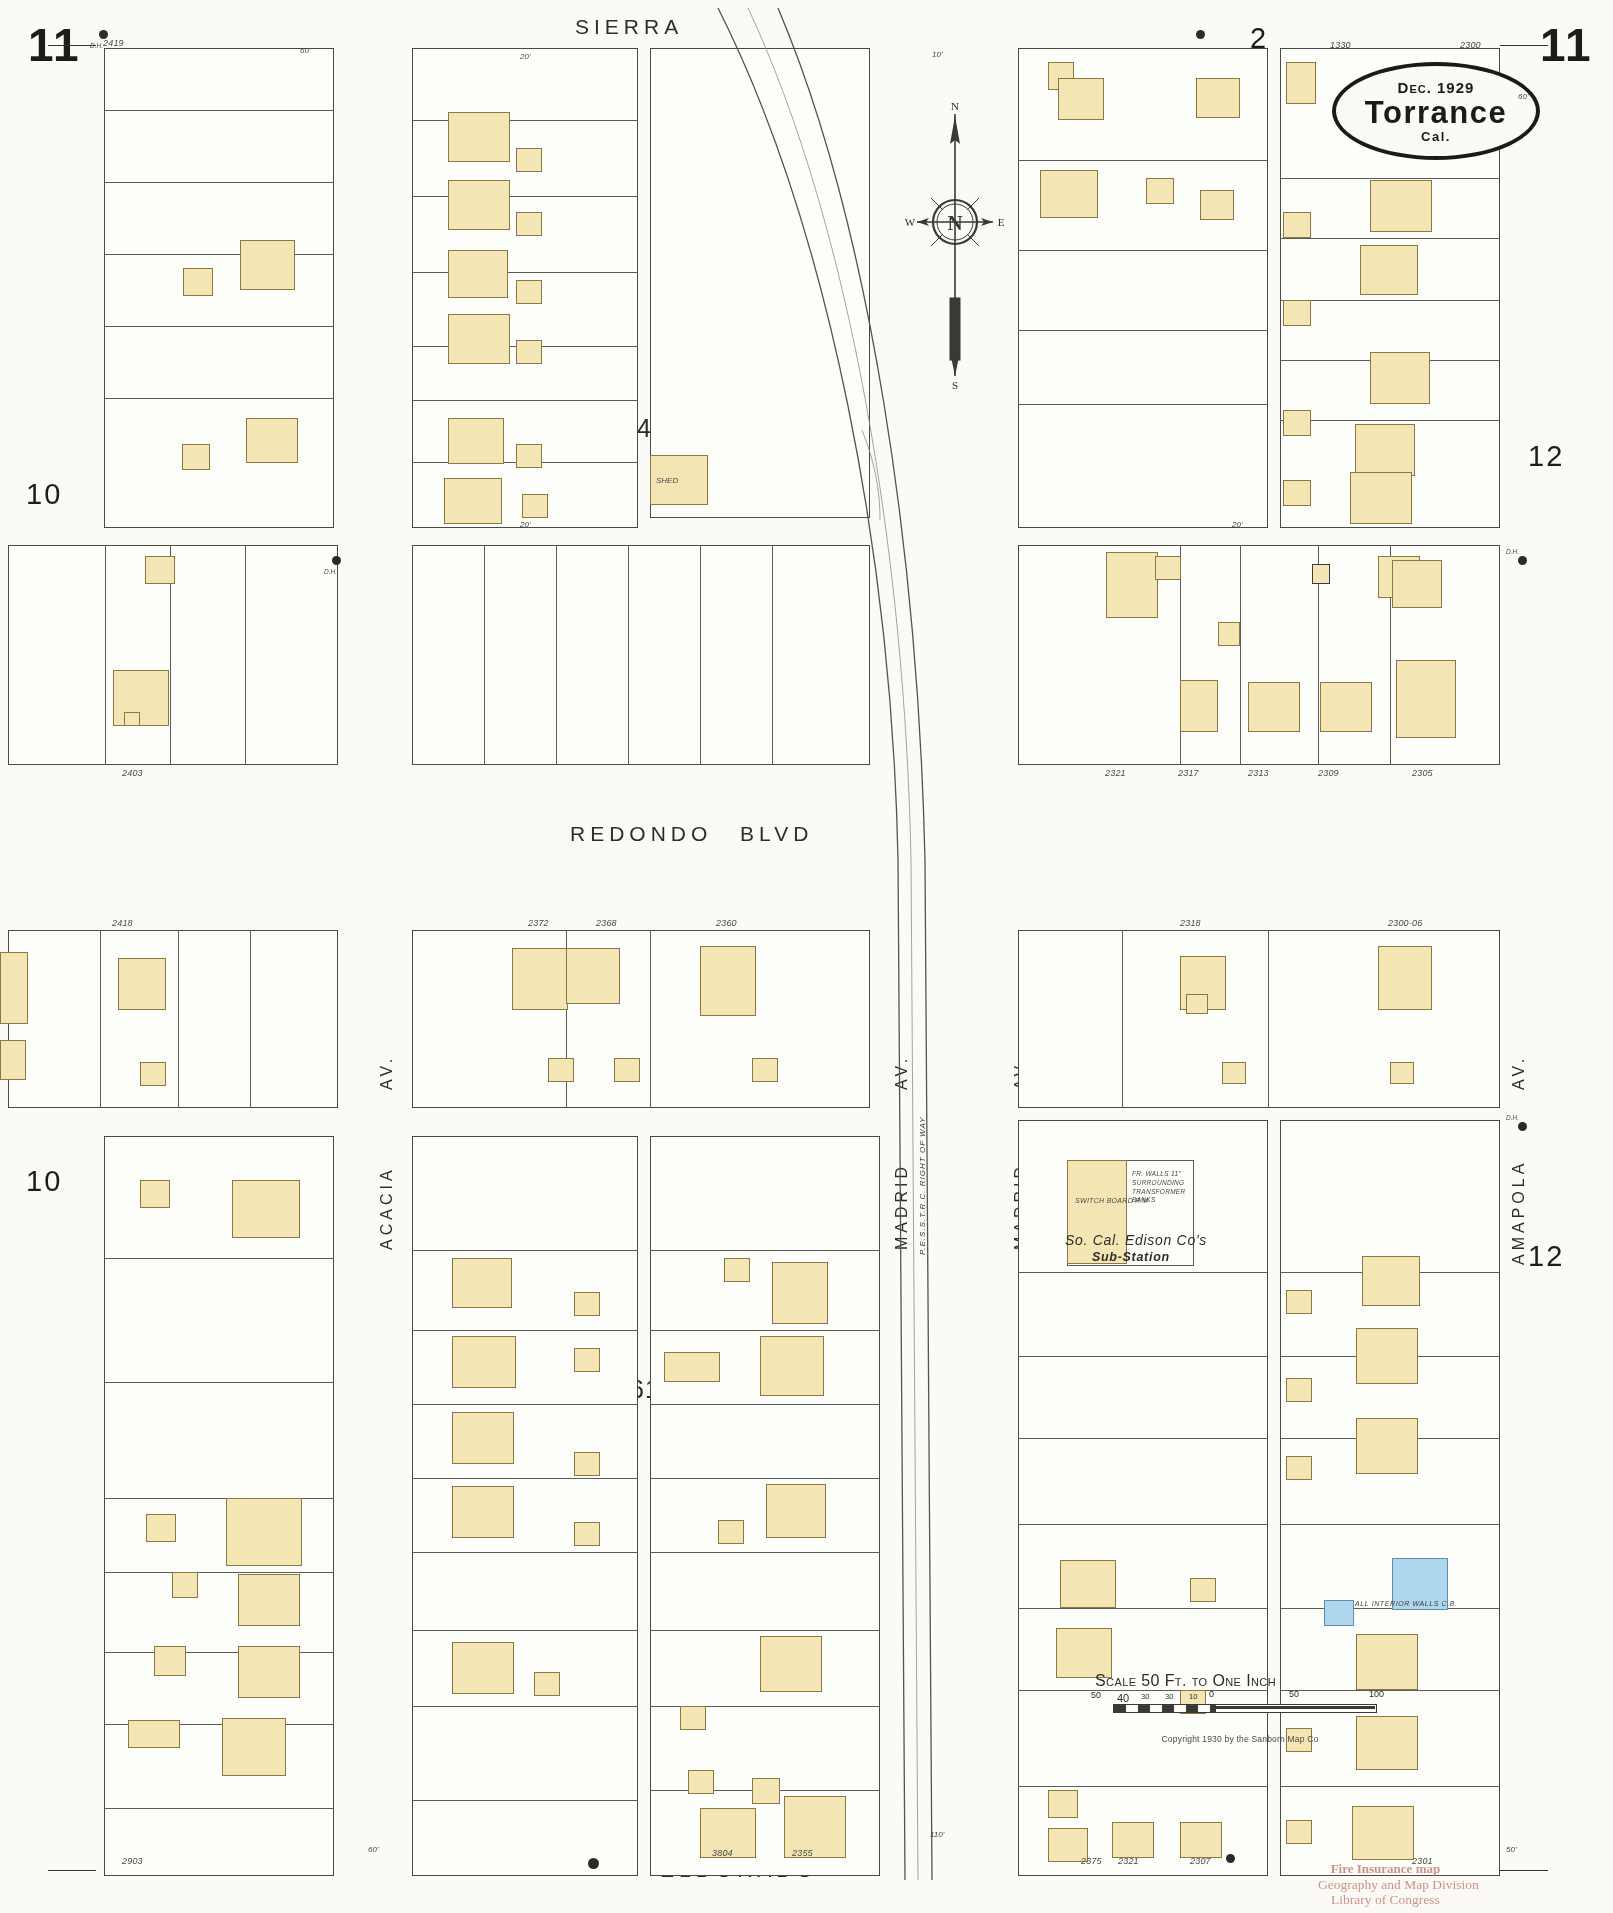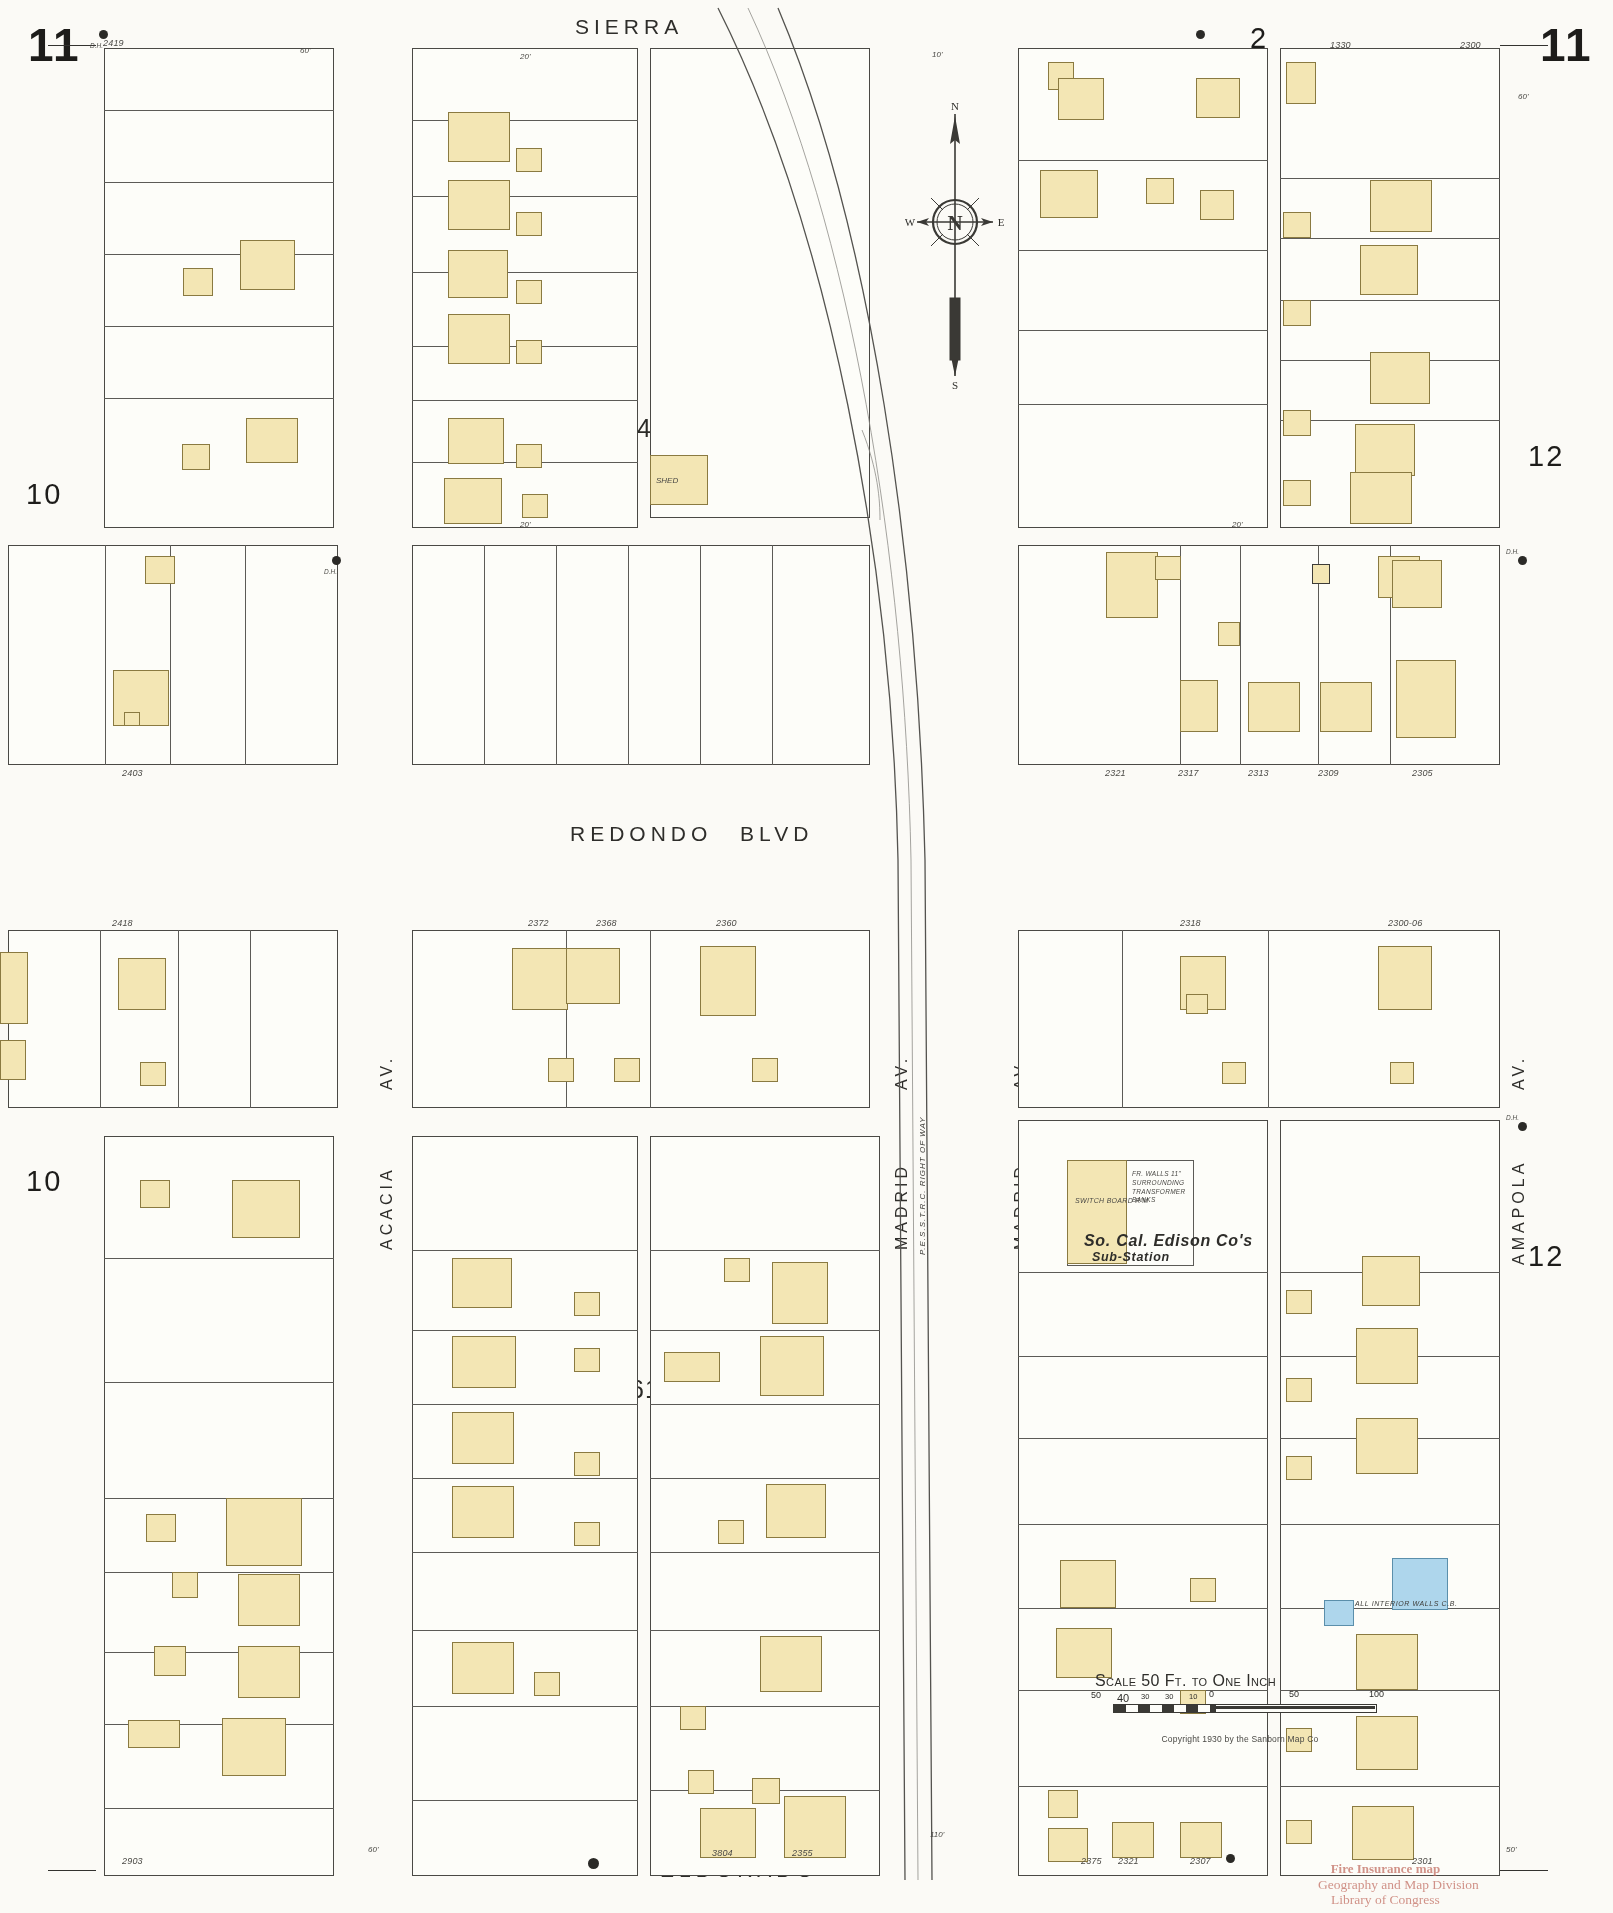--- a/index.html
+++ b/index.html
@@ -46,21 +46,21 @@
   .scaletick{position:absolute;font-size:9px;color:#2e2d2a;}
   
   #locstamp{
     position:absolute;left:1292px;top:1862px;color:#c06a5e;opacity:.72;
     font-family:"Liberation Serif",serif;text-align:center;line-height:1.15;
   }
   #loc1{font-size:13px;font-weight:bold;}
   #loc2{font-size:13.5px;margin-left:26px;}
   #loc3{font-size:13.5px;}
   
-  #edison-lbl1{position:absolute;left:1065px;top:1232px;font-size:16px;letter-spacing:.7px;color:#2e2d2a;font-style:italic;font-weight:bold;margin-left:19px;}
+  #edison-lbl1{position:absolute;left:1065px;top:1232px;font-size:14px;letter-spacing:.7px;color:#2e2d2a;font-style:italic;font-weight:normal;}
   #edison-lbl2{position:absolute;left:1092px;top:1250px;font-size:12.5px;letter-spacing:.7px;color:#2e2d2a;font-style:italic;font-weight:bold;}
   .tiny-note{position:absolute;font-size:7.5px;color:#4a4945;font-style:italic;letter-spacing:.3px;line-height:1.35;}
   .rowlabel{position:absolute;font-size:8px;color:#3d3c38;font-style:italic;letter-spacing:1px;transform-origin:0 0;transform:rotate(-90deg);white-space:nowrap;}
 </style>
 </head>
 <body>
 
 <div id="sheet">
 
   <div class="lbl sheetnum" style="left:28px;top:18px;">11</div>
@@ -380,20 +380,25 @@
     <circle cx="50" cy="122" r="18" fill="none" stroke="#3a3935" stroke-width="1"></circle>
     <text x="50" y="130" text-anchor="middle" font-family="Liberation Serif, serif" font-size="21" font-weight="bold" fill="#3a3935">N</text>
 
     <rect x="45" y="198" width="10" height="62" fill="#3a3935" stroke="#3a3935"></rect>
     <text x="50" y="10" text-anchor="middle" font-size="11" font-family="Liberation Serif, serif" fill="#2e2d2a">N</text>
     <text x="50" y="289" text-anchor="middle" font-size="11" font-family="Liberation Serif, serif" fill="#2e2d2a">S</text>
     <text x="96" y="126" text-anchor="middle" font-size="11" font-family="Liberation Serif, serif" fill="#2e2d2a">E</text>
     <text x="5" y="126" text-anchor="middle" font-size="11" font-family="Liberation Serif, serif" fill="#2e2d2a">W</text>
   </svg>
 
+  <div id="cartouche">
+    <div id="cart-date">Dec. 1929</div>
+    <div id="cart-city">Torrance</div>
+    <div id="cart-state">Cal.</div>
+  </div>
 
   <div id="scalewrap">
     <div id="scaletitle">Scale 50 Ft. to One Inch</div>
     <div style="position:relative;height:30px;margin-top:12px;">
       <div class="scaletick" style="left:-4px;top:-12px;">50</div>
       <div class="scaletick" style="left:22px;top:-10px;font-size:11px;">40</div>
       <div class="scaletick" style="left:46px;top:-10px;font-size:7.5px;">30</div>
       <div class="scaletick" style="left:70px;top:-10px;font-size:7.5px;">30</div>
       <div class="scaletick" style="left:94px;top:-10px;font-size:7.5px;">10</div>
       <div class="scaletick" style="left:114px;top:-13px;">0</div>

